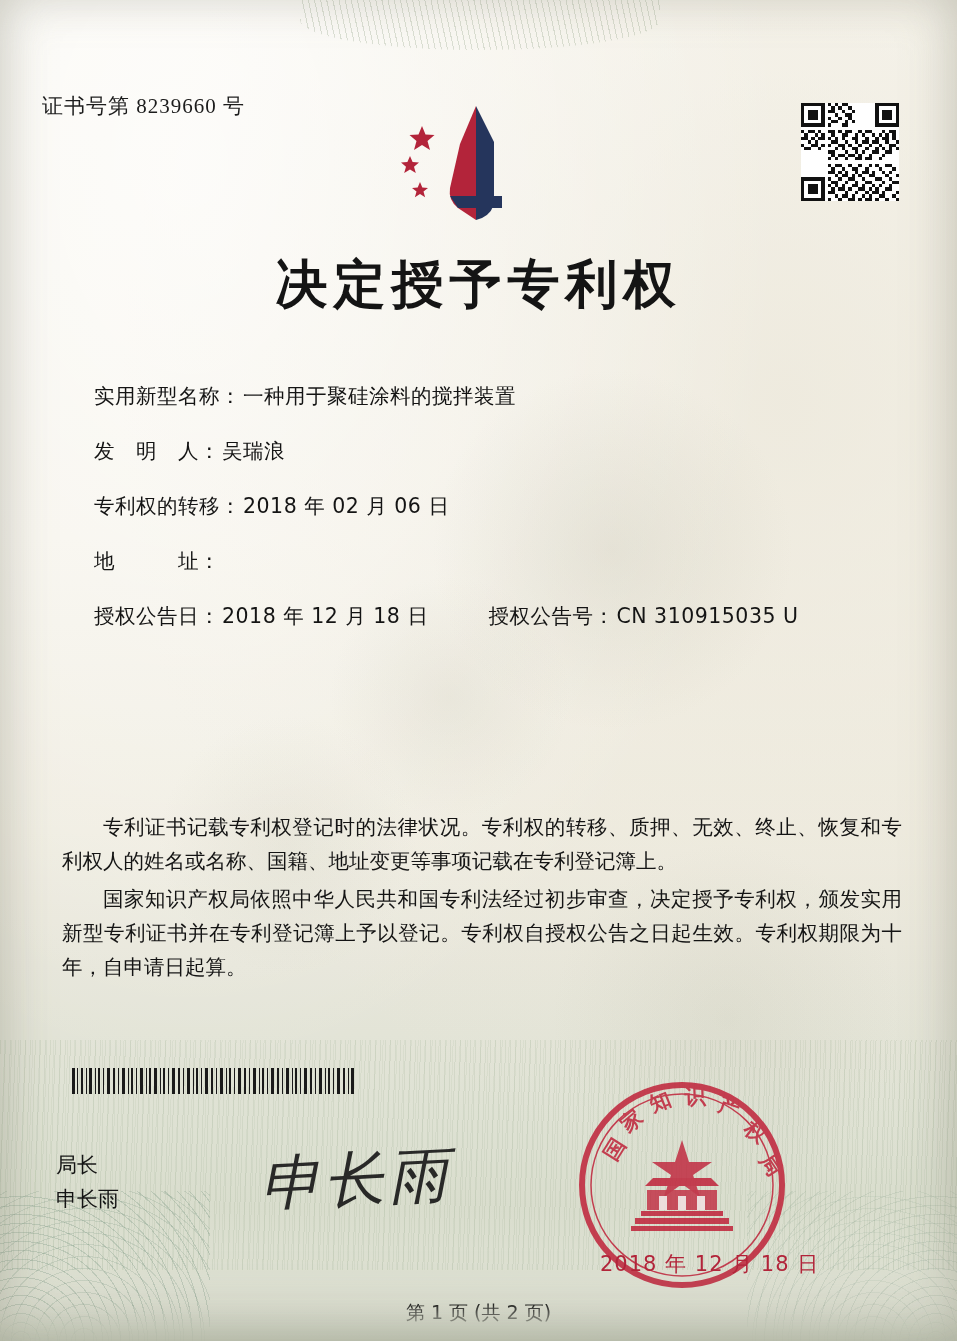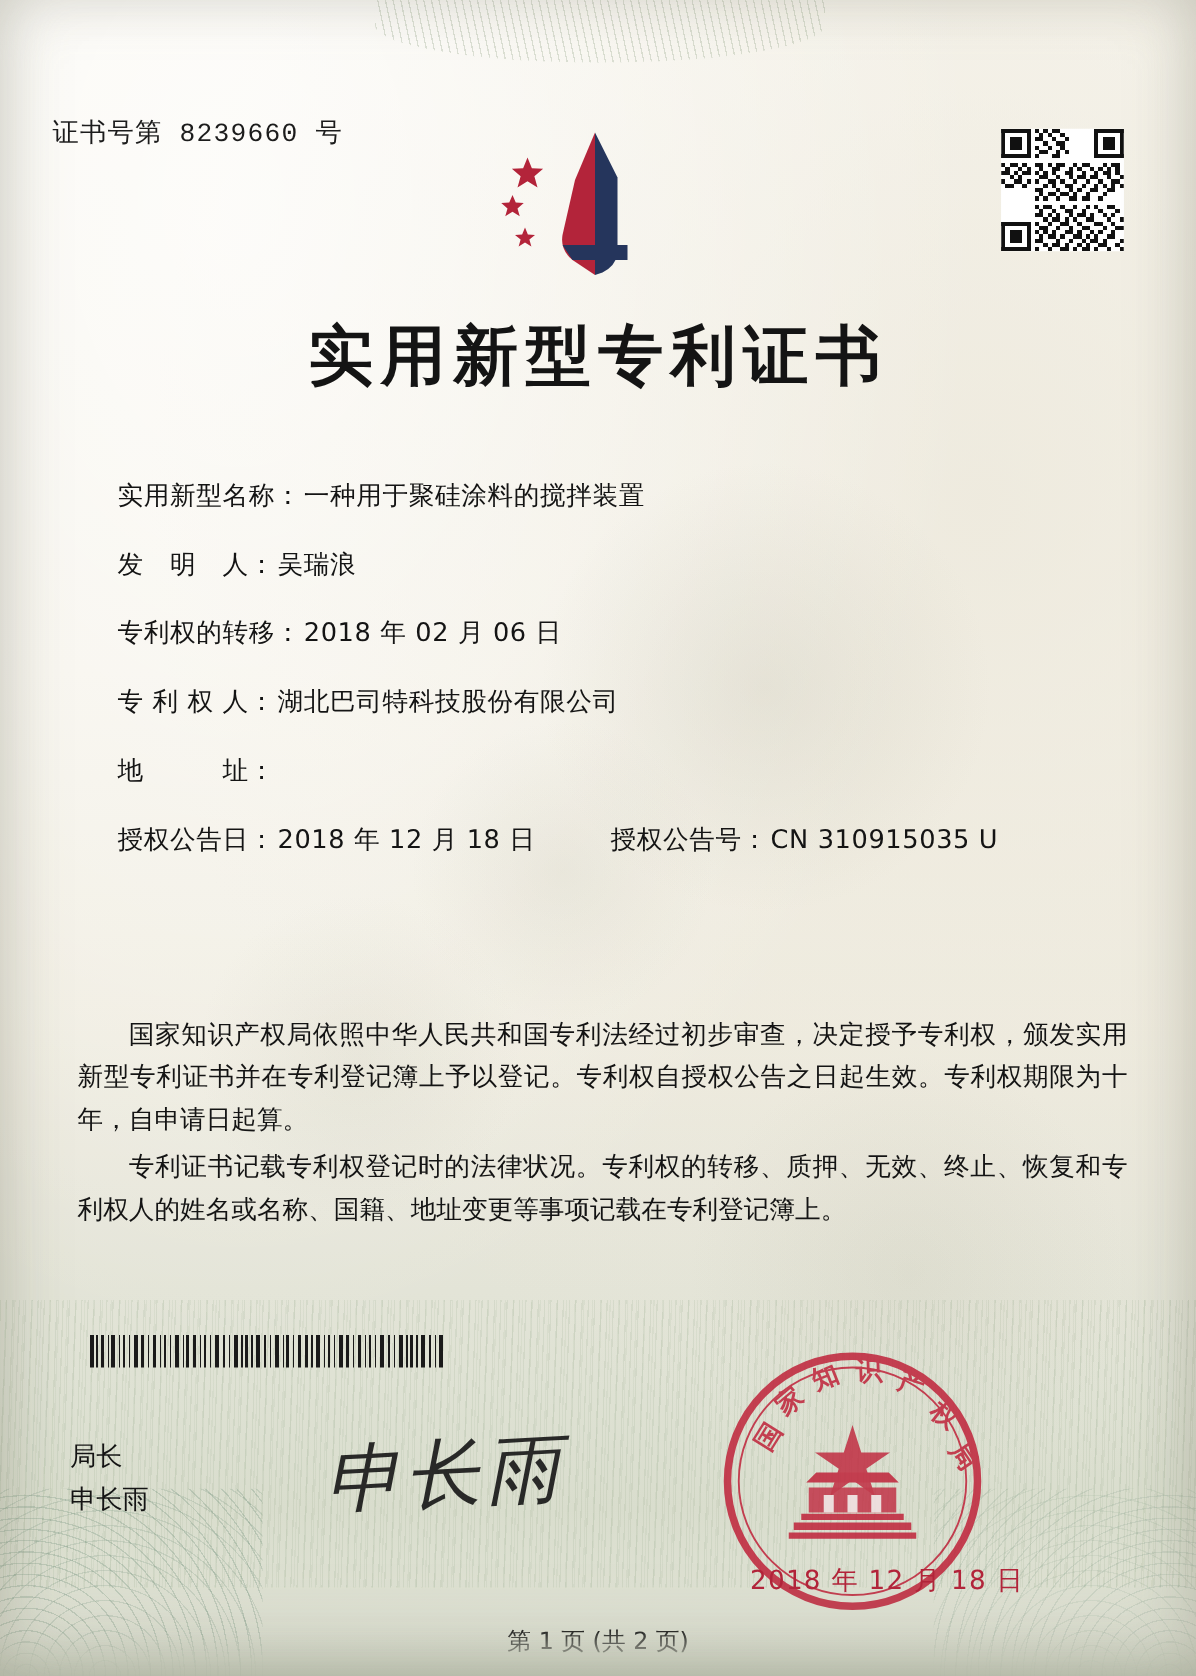--- a/index.html
+++ b/index.html
@@ -51,21 +51,21 @@
     position:absolute;left:300px;top:-10px;width:360px;height:60px;
     background:
       repeating-linear-gradient(78deg, rgba(160,175,150,0.35) 0px, rgba(160,175,150,0.35) 1px, rgba(0,0,0,0) 1px, rgba(0,0,0,0) 6px);
     border-radius:0 0 50% 50%;
     pointer-events:none;
   }
 
   .cert-no{
     position:absolute;left:42px;top:92px;
     font-size:21px;color:#1c1c1c;letter-spacing:1px;
-    font-family:Liberation Mono, monospace;
+    font-family:Liberation Serif, serif;
   }
 
   
   .qr{
     position:absolute;right:58px;top:103px;width:98px;height:98px;
     background:#fff;
   }
   .qr svg{display:block;}
 
   
@@ -345,54 +345,50 @@
       <path d="M78 6 L78 120 L60 108 Q50 100 52 88 L62 44 Z" fill="#b3243a"></path>
       <path d="M52 96 L104 96 L104 108 L60 108 Z" fill="#25355c"></path>
       <g fill="#b3243a">
         <polygon points="24,26 27.5,34.5 36.5,35 29.5,41 32,50 24,45 16,50 18.5,41 11.5,35 20.5,34.5"></polygon>
         <polygon points="12,56 14.6,62 21,62.4 16,66.7 17.8,73 12,69.4 6.2,73 8,66.7 3,62.4 9.4,62"></polygon>
         <polygon points="22,82 24.3,87.5 30,87.9 25.5,91.6 27.1,97.2 22,94 16.9,97.2 18.5,91.6 14,87.9 19.7,87.5"></polygon>
       </g>
     </svg>
   </div>
 
-  <div class="title">实用新型专利证书</div>
+  <div class="title">决定授予专利权</div>
 
   <div class="fields">
     <div class="frow">
       <span class="flabel">实用新型名称：</span>
       <span class="fvalue">一种用于聚硅涂料的搅拌装置</span>
     </div>
     <div class="frow">
       <span class="flabel">发　明　人：</span>
       <span class="fvalue">吴瑞浪</span>
     </div>
     <div class="frow">
       <span class="flabel">专利权的转移：</span>
       <span class="fvalue">2018 年 02 月 06 日</span>
     </div>
     <div class="frow">
-      <span class="flabel">专 利 权 人：</span>
-      <span class="fvalue">湖北巴司特科技股份有限公司</span>
-    </div>
-    <div class="frow">
       <span class="flabel">地　　　址：</span>
     </div>
     <div class="frow two">
       <span class="flabel">授权公告日：</span>
       <span class="fvalue">2018 年 12 月 18 日</span>
       <span class="gap"></span>
       <span class="flabel">授权公告号：</span>
       <span class="fvalue">CN 310915035 U</span>
     </div>
   </div>
 
   <div class="body-text">
+    <p>专利证书记载专利权登记时的法律状况。专利权的转移、质押、无效、终止、恢复和专利权人的姓名或名称、国籍、地址变更等事项记载在专利登记簿上。</p>
     <p>国家知识产权局依照中华人民共和国专利法经过初步审查，决定授予专利权，颁发实用新型专利证书并在专利登记簿上予以登记。专利权自授权公告之日起生效。专利权期限为十年，自申请日起算。</p>
-    <p>专利证书记载专利权登记时的法律状况。专利权的转移、质押、无效、终止、恢复和专利权人的姓名或名称、国籍、地址变更等事项记载在专利登记簿上。</p>
   </div>
 
   <div class="barcode">
     <svg width="283" height="26" viewBox="0 0 283 26" shape-rendering="crispEdges">
       <rect width="283" height="26" fill="none"></rect>
       <g fill="#1a1a1a">
         <rect x="0" y="0" width="3" height="26"></rect>
           <rect x="5" y="0" width="1" height="26"></rect>
         <rect x="9" y="0" width="2" height="26"></rect>
           <rect x="14" y="0" width="1" height="26"></rect>

